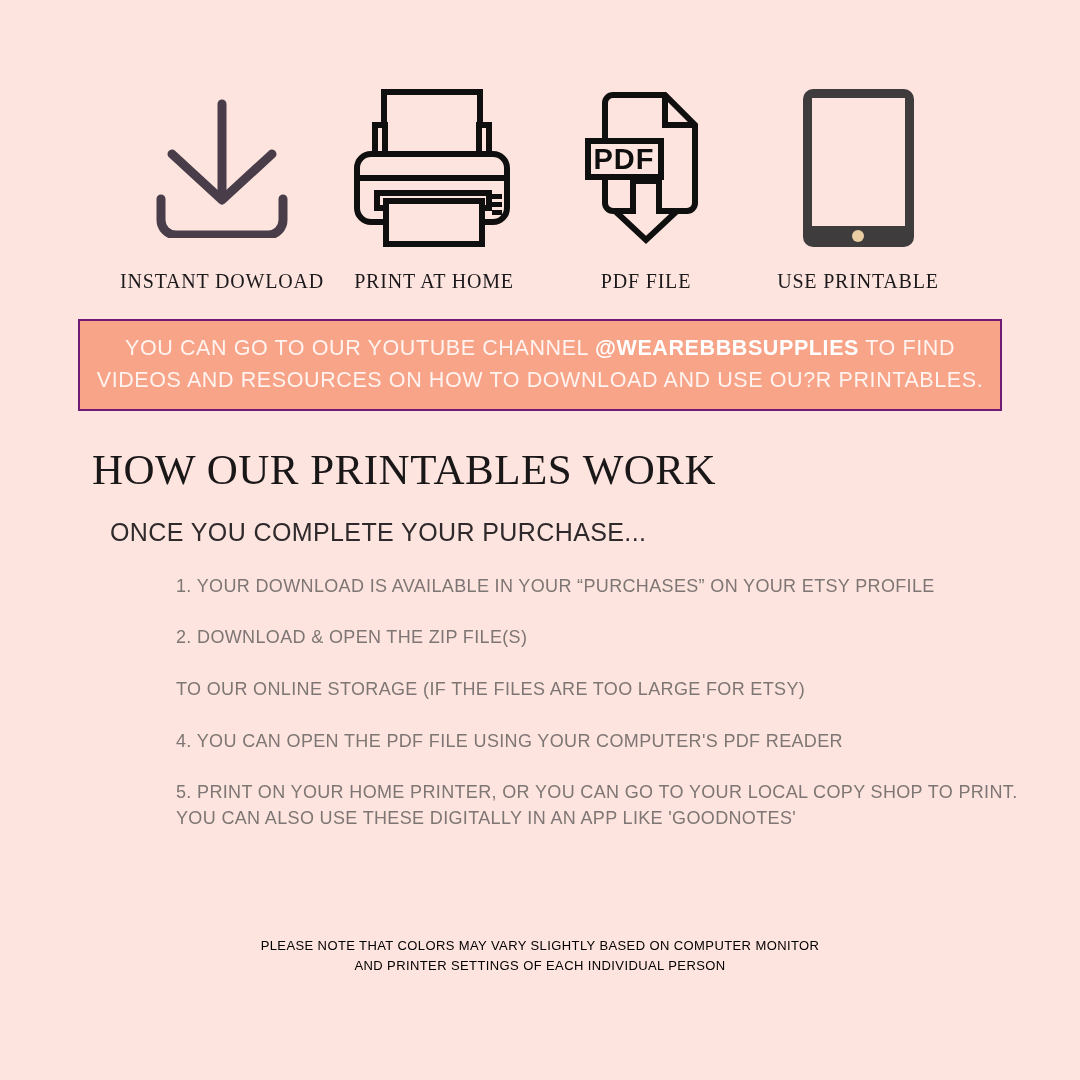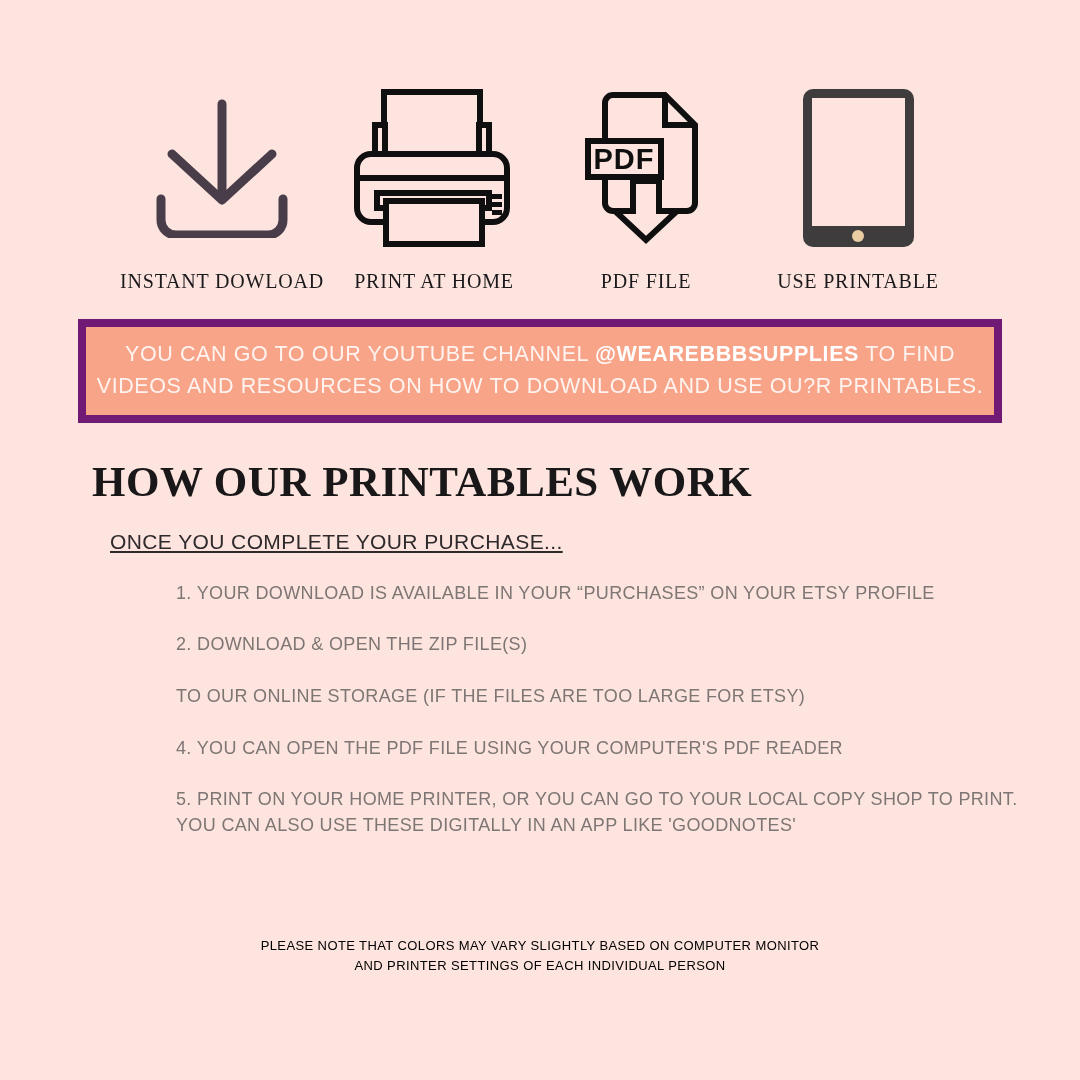--- a/index.html
+++ b/index.html
@@ -43,50 +43,49 @@
   svg { display: block; }
   .stroke-dl { stroke: #4A3D4A; fill: none; stroke-width: 9; stroke-linecap: round; stroke-linejoin: round; }
   .stroke-bk { stroke: #0F0F0F; fill: none; stroke-width: 6; }
   .fill-bg   { fill: #FDE4DE; }
   .fill-bk   { fill: #0F0F0F; }
 
   
   .banner {
     margin: 26px 78px 0 78px;
     background: #F8A489;
-    border: 8px solid #701a75;
+    border: 2px solid #701a75;
     padding: 11px 10px 12px 10px;
     text-align: center;
   }
   .banner-line {
     color: #FFF3EF;
     font-size: 21.5px;
     letter-spacing: 0.6px;
     line-height: 1.5;
     white-space: nowrap;
   }
   .banner-line strong { font-weight: bold; color: #FFFFFF; }
 
   
   .section-title {
     margin: 34px 0 8px 92px;
     font-family: "Liberation Serif", "DejaVu Serif", serif;
-    font-weight: bold;
+    font-weight: normal;
     font-size: 43px;
     letter-spacing: 0.5px;
     color: #1A1718;
     line-height: 1.15;
     white-space: nowrap;
   }
   .intro {
     margin: 24px 0 0 110px;
-    font-size: 21px;
+    font-size: 25px;
     letter-spacing: 0.4px;
     color: #2E2A2C;
-    text-decoration: underline;
   }
   .steps {
     margin: 27px 40px 0 140px;
     list-style: none;
   }
   .step {
     margin-bottom: 26px;
     font-size: 18px;
     letter-spacing: 0.35px;
     line-height: 1.42;

